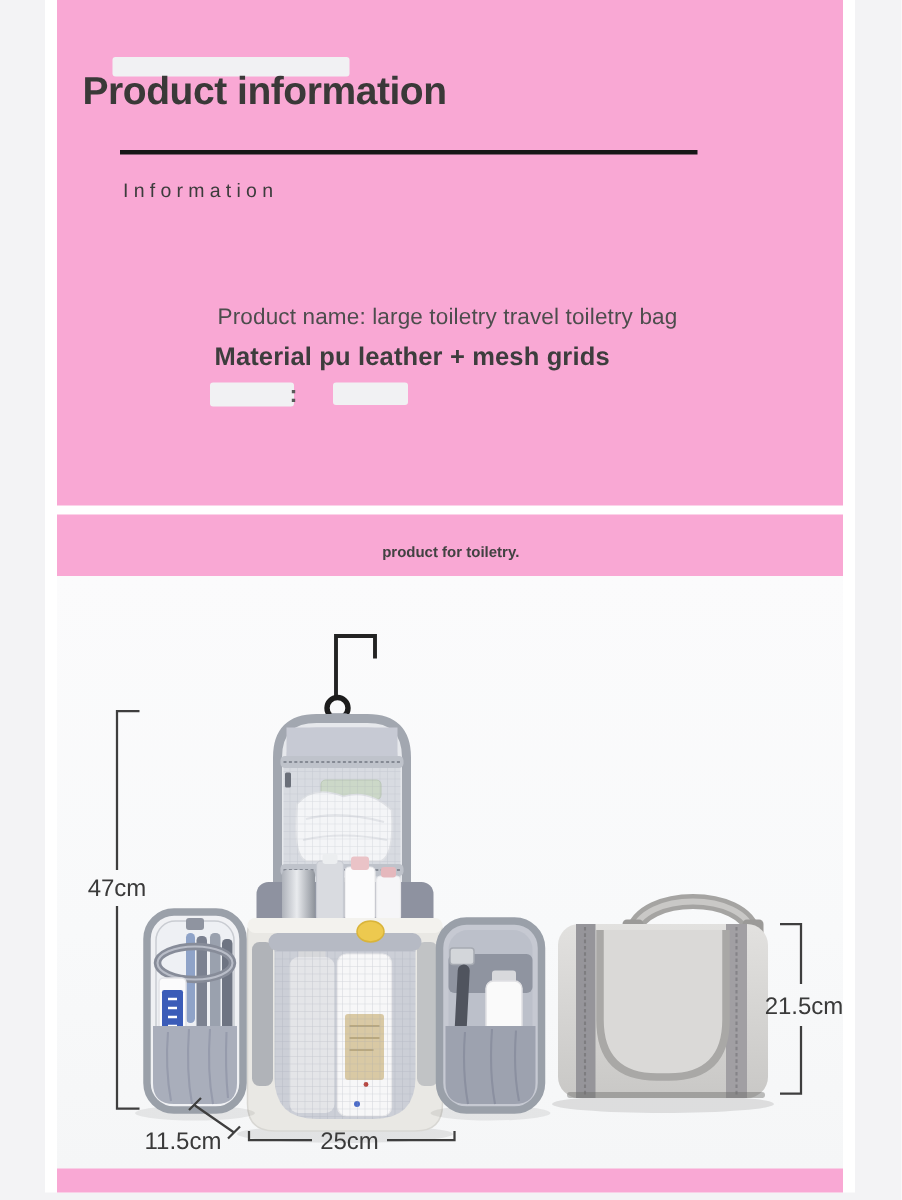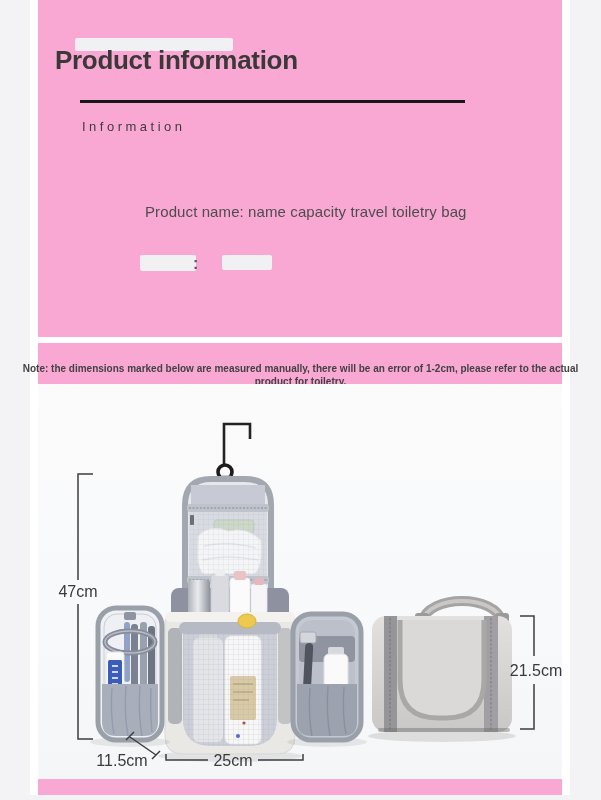--- a/index.html
+++ b/index.html
@@ -50,30 +50,30 @@
 <body>
 
 <div class="white-col"></div>
 
 <div class="card card1">
   <div class="wm" style="left:37px;top:38px;width:158px;height:13px;"></div>
   <div class="title">Product information</div>
   <div class="rule"></div>
   <div class="info-label">Information</div>
 
-  <div class="spec-name">Product name: name capacity travel toiletry bag</div>
+  <div class="spec-name">Product name: large toiletry travel toiletry bag</div>
+  <div class="spec-material">Material pu leather + mesh grids</div>
   <div class="wm" style="left:102px;top:255px;width:56px;height:16px;"></div>
   <div class="wm" style="left:184px;top:255px;width:50px;height:15px;"></div>
   <div class="spec-colon">:</div>
 </div>
 
 <div class="card card2"></div>
 
 <div class="note">
-  <div>Note: the dimensions marked below are measured manually, there will be an error of 1-2cm, please refer to the actual</div>
   <div>product for toiletry.</div>
 </div>
 
 <div class="photo">
 <svg width="524" height="395" viewBox="0 0 524 395" xmlns="http://www.w3.org/2000/svg">
   <defs>
     <pattern id="mesh" width="5" height="5" patternUnits="userSpaceOnUse">
       <path d="M0 0H5M0 0V5" stroke="#9aa0ac" stroke-width="0.7" opacity="0.55"></path>
     </pattern>
     <linearGradient id="metalGrad" x1="0" y1="0" x2="1" y2="0">

